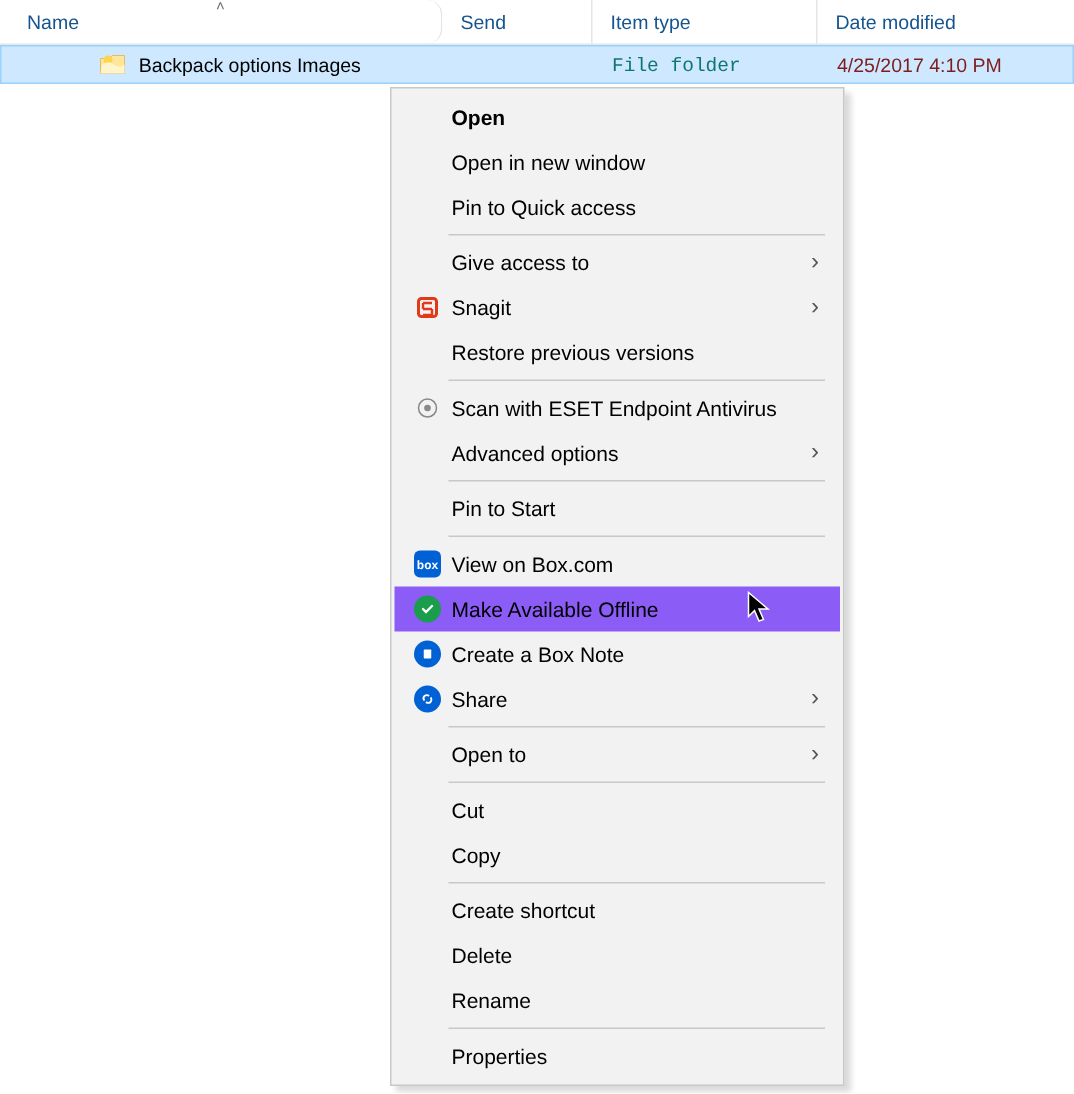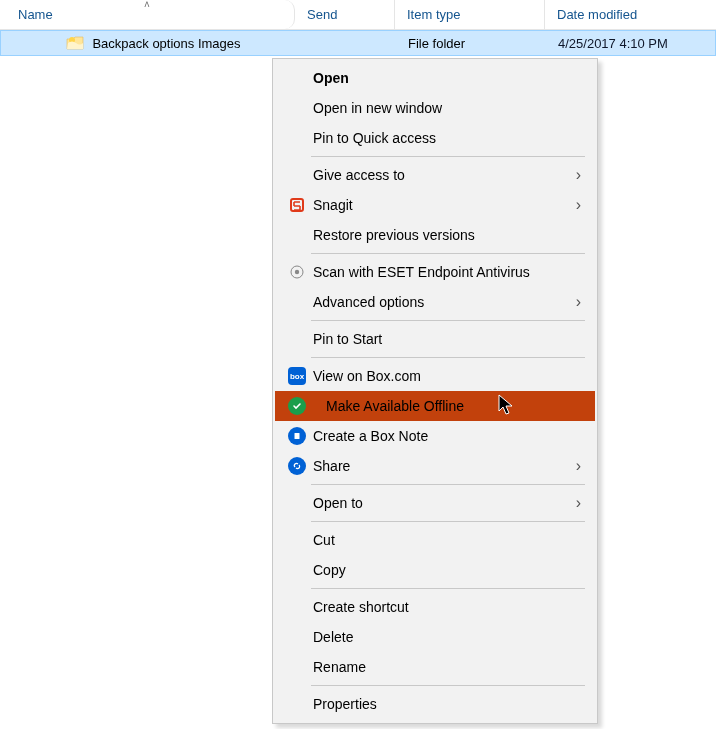--- a/index.html
+++ b/index.html
@@ -50,49 +50,49 @@
     height: 26px;
     align-items: center;
     background: #cde8ff;
     border: 1px solid #99d1ff;
     font-size: 13px;
     color: #000;
   }
   .rcell { padding: 0 8px 0 12px; justify-content: center; }
   .rname { width: 295px; padding-left: 18px; display:flex; align-items:center; gap:8px;}
   .rsize { width: 100px; }
-  .rtype { width: 150px; color:#000000; }
-  .rdate { width: 168px; color:#0f172a; text-align:left;}
+  .rtype { width: 150px; color:#0f766e;font-family:Liberation Mono, monospace; }
+  .rdate { width: 168px; color:#7f1d1d; text-align:left;}
   .folder-ico {
     width:18px;height:16px;
     display:inline-block;
     position:relative;
   }
   .folder-ico svg{position:absolute;top:0;left:0}
 
   
   .ctx {
     position: absolute;
     top: 58px;
-    left: 272px;
-    width: 326px;
+    left: 260px;
+    width: 303px;
     background: #f2f2f2;
     border: 1px solid #c8c8c8;
     box-shadow: 4px 4px 4px rgba(0,0,0,0.15);
     padding: 4px 2px;
   }
   .mi {
     display:flex;
     align-items:center;
     height:30px;
     padding: 0 14px 0 10px;
     cursor:default;
     position:relative;
   }
-  .mi.hover { background:#c2410c;gap:13px; }
+  .mi.hover { background:#8b5cf6; }
   .mi .icon-slot{
     width:24px;
     display:flex;
     align-items:flex-end;
     justify-content:center;
   }
   .mi .label{
     flex:1;
     padding-left:4px;
     font-size:14px;

